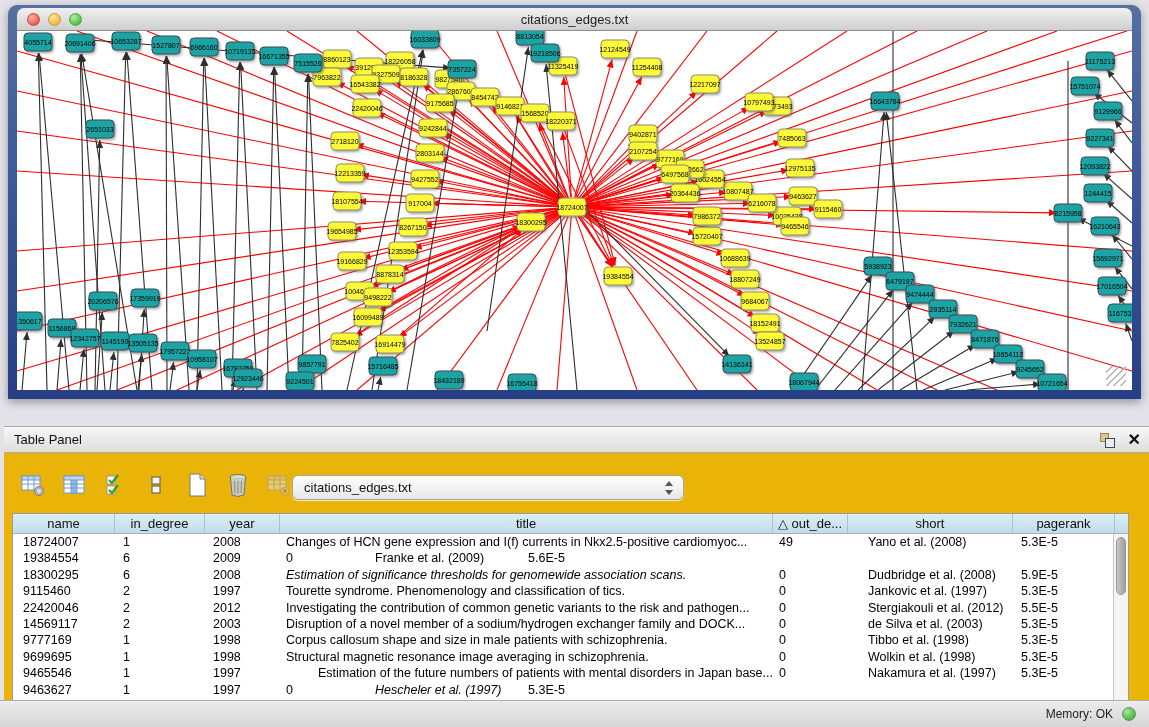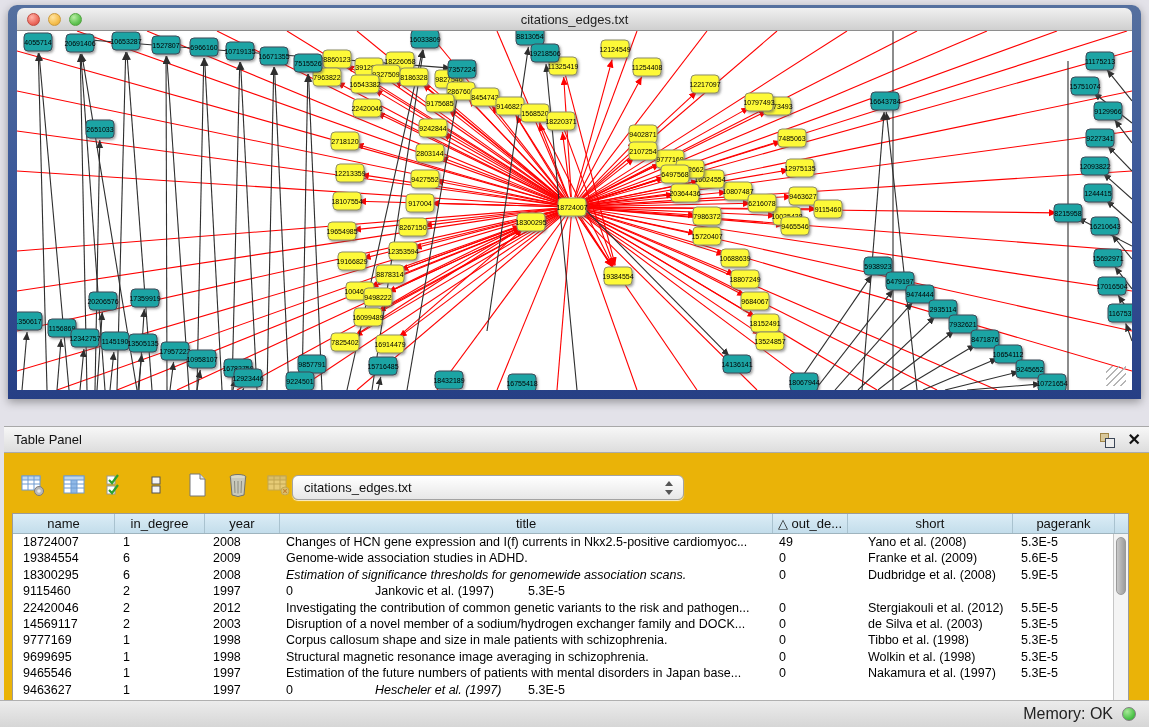--- a/index.html
+++ b/index.html
@@ -65,21 +65,21 @@
 
   .tp-tabs{position:absolute;left:50%;transform:translateX(-50%);top:276px;display:flex;height:21px;
     border:1px solid #8F8F8F;border-radius:5px;overflow:hidden;
     background:linear-gradient(#FFFFFF,#E6E6E6);box-shadow:0 1px 1px rgba(255,255,255,.7);}
   .seg{padding:0 13px;line-height:20px;font-size:13px;color:#222;border-left:1px solid #ACACAC;}
   .seg:first-child{border-left:none;}
   .seg.sel{background:linear-gradient(#8D8D8D,#6C6C6C);color:#EFEFEF;}
 
   .statusbar{position:absolute;left:0;top:700px;width:1149px;height:27px;
     background:linear-gradient(#ECECEC,#D6D6D6);border-top:1px solid #B0B0B0;box-sizing:border-box;}
-  .memory{position:absolute;right:36px;top:0;line-height:26px;font-size:16px;color:#222;}
+  .memory{position:absolute;right:36px;top:0;line-height:26px;font-size:12px;color:#222;}
   .mem-dot{position:absolute;right:13px;top:6px;width:14px;height:14px;border-radius:50%;
     border:1px solid #808080;box-sizing:border-box;
     background:radial-gradient(circle at 35% 30%,#A8E998,#49C246 65%,#2F9E32);}
 </style>
 </head>
 <body>
 
 <div class="net-window">
   <div class="titlebar">
     <div class="lights">
@@ -618,38 +618,38 @@
           <div class="td" style="width: 75px; padding-left: 8px;">2008</div>
           <div class="td" style="width: 493px; padding-left: 6px;">Changes of HCN gene expression and I(f) currents in Nkx2.5-positive cardiomyoc...</div>
           <div class="td" style="width: 75px; padding-left: 6px;">49</div>
           <div class="td" style="width: 165px; padding-left: 20px;">Yano et al. (2008)</div>
           <div class="td" style="width: 102px; padding-left: 8px;">5.3E-5</div>
         </div>
         <div class="tr">
           <div class="td" style="width: 102px; padding-left: 10px;">19384554</div>
           <div class="td" style="width: 90px; padding-left: 8px;">6</div>
           <div class="td" style="width: 75px; padding-left: 8px;">2009</div>
-          <div class="td" style="width: 493px; padding-left: 6px;">Genome-wide association studies in ADHD.</div>
           <div class="td" style="width: 75px; padding-left: 6px;">0</div>
           <div class="td" style="width: 165px; padding-left: 20px;">Franke et al. (2009)</div>
           <div class="td" style="width: 102px; padding-left: 8px;">5.6E-5</div>
         </div>
         <div class="tr">
           <div class="td" style="width: 102px; padding-left: 10px;">18300295</div>
           <div class="td" style="width: 90px; padding-left: 8px;">6</div>
           <div class="td" style="width: 75px; padding-left: 8px;">2008</div>
           <div class="td" style="width: 493px; padding-left: 6px; font-style: italic;">Estimation of significance thresholds for genomewide association scans.</div>
           <div class="td" style="width: 75px; padding-left: 6px;">0</div>
           <div class="td" style="width: 165px; padding-left: 20px;">Dudbridge et al. (2008)</div>
           <div class="td" style="width: 102px; padding-left: 8px;">5.9E-5</div>
         </div>
         <div class="tr">
           <div class="td" style="width: 102px; padding-left: 10px;">9115460</div>
           <div class="td" style="width: 90px; padding-left: 8px;">2</div>
           <div class="td" style="width: 75px; padding-left: 8px;">1997</div>
+          <div class="td" style="width: 493px; padding-left: 6px;">Tourette syndrome. Phenomenology and classification of tics.</div>
           <div class="td" style="width: 75px; padding-left: 6px;">0</div>
           <div class="td" style="width: 165px; padding-left: 20px;">Jankovic et al. (1997)</div>
           <div class="td" style="width: 102px; padding-left: 8px;">5.3E-5</div>
         </div>
         <div class="tr">
           <div class="td" style="width: 102px; padding-left: 10px;">22420046</div>
           <div class="td" style="width: 90px; padding-left: 8px;">2</div>
           <div class="td" style="width: 75px; padding-left: 8px;">2012</div>
           <div class="td" style="width: 493px; padding-left: 6px;">Investigating the contribution of common genetic variants to the risk and pathogen...</div>
           <div class="td" style="width: 75px; padding-left: 6px;">0</div>
@@ -680,21 +680,21 @@
           <div class="td" style="width: 75px; padding-left: 8px;">1998</div>
           <div class="td" style="width: 493px; padding-left: 6px;">Structural magnetic resonance image averaging in schizophrenia.</div>
           <div class="td" style="width: 75px; padding-left: 6px;">0</div>
           <div class="td" style="width: 165px; padding-left: 20px;">Wolkin et al. (1998)</div>
           <div class="td" style="width: 102px; padding-left: 8px;">5.3E-5</div>
         </div>
         <div class="tr">
           <div class="td" style="width: 102px; padding-left: 10px;">9465546</div>
           <div class="td" style="width: 90px; padding-left: 8px;">1</div>
           <div class="td" style="width: 75px; padding-left: 8px;">1997</div>
-          <div class="td" style="width: 493px; padding-left: 6px;">Estimation of the future numbers of patients with mental disorders in Japan base...</div>
+          <div class="td" style="width: 493px; padding-left: 6px; text-align: right;">Estimation of the future numbers of patients with mental disorders in Japan base...</div>
           <div class="td" style="width: 75px; padding-left: 6px;">0</div>
           <div class="td" style="width: 165px; padding-left: 20px;">Nakamura et al. (1997)</div>
           <div class="td" style="width: 102px; padding-left: 8px;">5.3E-5</div>
         </div>
         <div class="tr">
           <div class="td" style="width: 102px; padding-left: 10px;">9463627</div>
           <div class="td" style="width: 90px; padding-left: 8px;">1</div>
           <div class="td" style="width: 75px; padding-left: 8px;">1997</div>
           <div class="td" style="width: 75px; padding-left: 6px;">0</div>
           <div class="td" style="width: 165px; padding-left: 20px; font-style: italic;">Hescheler et al. (1997)</div>

